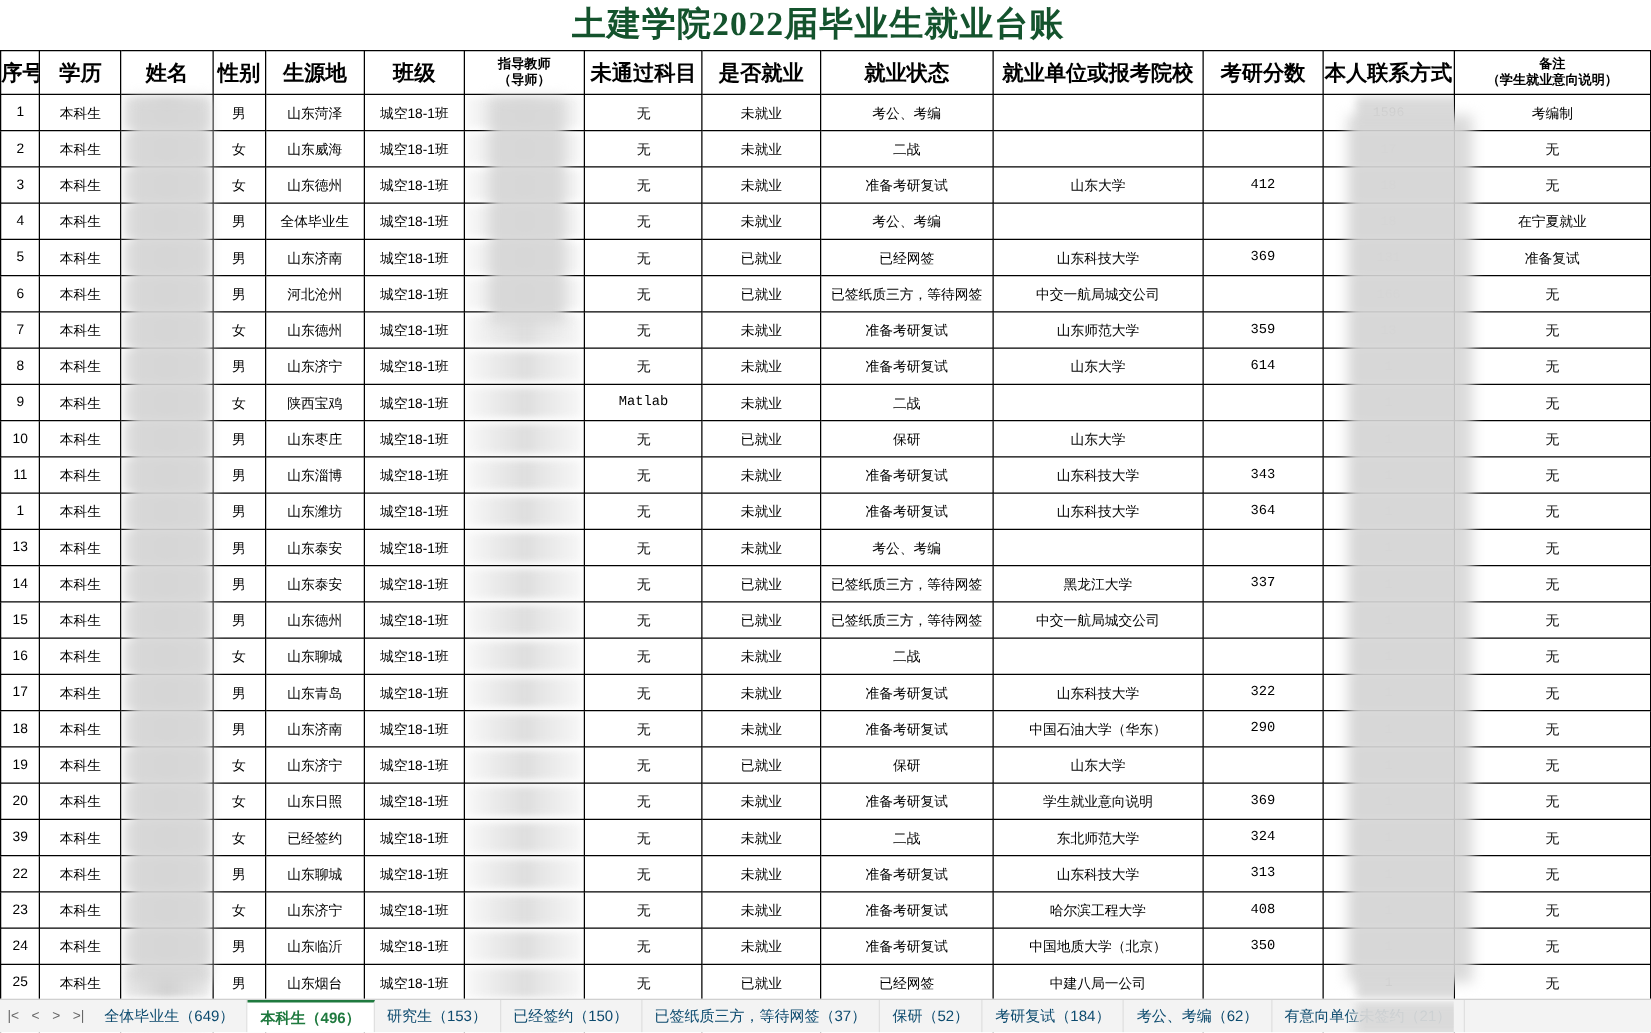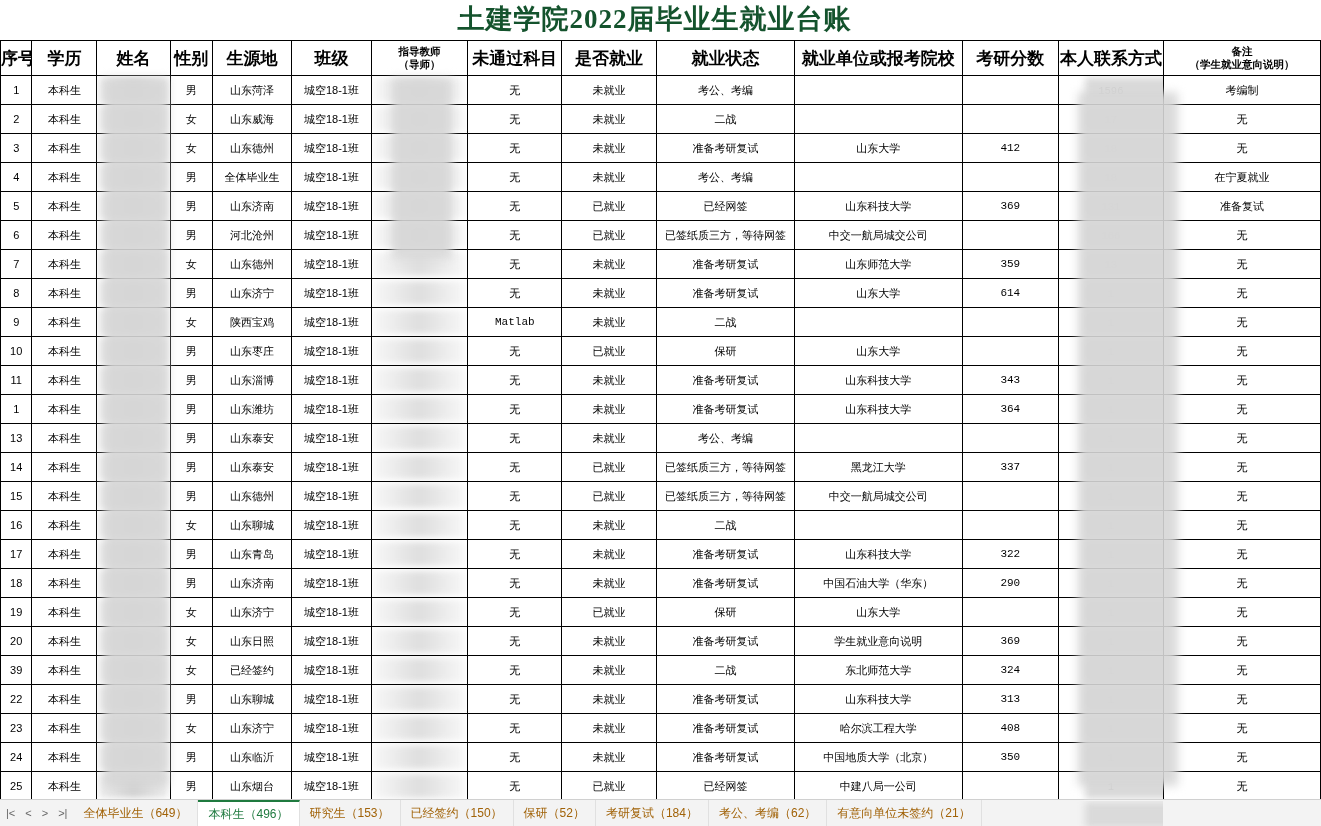--- a/index.html
+++ b/index.html
@@ -128,28 +128,28 @@
     padding: 0 6px;
     gap: 10px;
     color: #666;
     font-size: 11px;
   }
   .navbtns span { cursor: default; }
   .tab {
     display: flex;
     align-items: center;
     padding: 0 10px;
-    color: #a16207;
+    color: #0c4a6e;
     border-right: 1px solid #e0e0e0;
     white-space: nowrap;
   }
   .tab.active {
     background: #ffffff;
     color: #1f7a3f;
-    font-weight: normal;
+    font-weight: bold;
     border-top: 2px solid #1f7a3f;
   }
 </style>
 </head>
 <body>
 
 <div id="page">
 
   <div class="title">土建学院2022届毕业生就业台账</div>
 
@@ -617,20 +617,21 @@
       <span>|&lt;</span>
       <span>&lt;</span>
       <span>&gt;</span>
       <span>&gt;|</span>
     </div>
     <div id="tabs-host" style="display:flex;">
         <div class="tab">全体毕业生（649）</div>
         <div class="tab active">本科生（496）</div>
         <div class="tab">研究生（153）</div>
         <div class="tab">已经签约（150）</div>
+        <div class="tab">已签纸质三方，等待网签（37）</div>
         <div class="tab">保研（52）</div>
         <div class="tab">考研复试（184）</div>
         <div class="tab">考公、考编（62）</div>
         <div class="tab">有意向单位未签约（21）</div>
       </div>
   </div>
 
 </div>
 
 </body></html>

